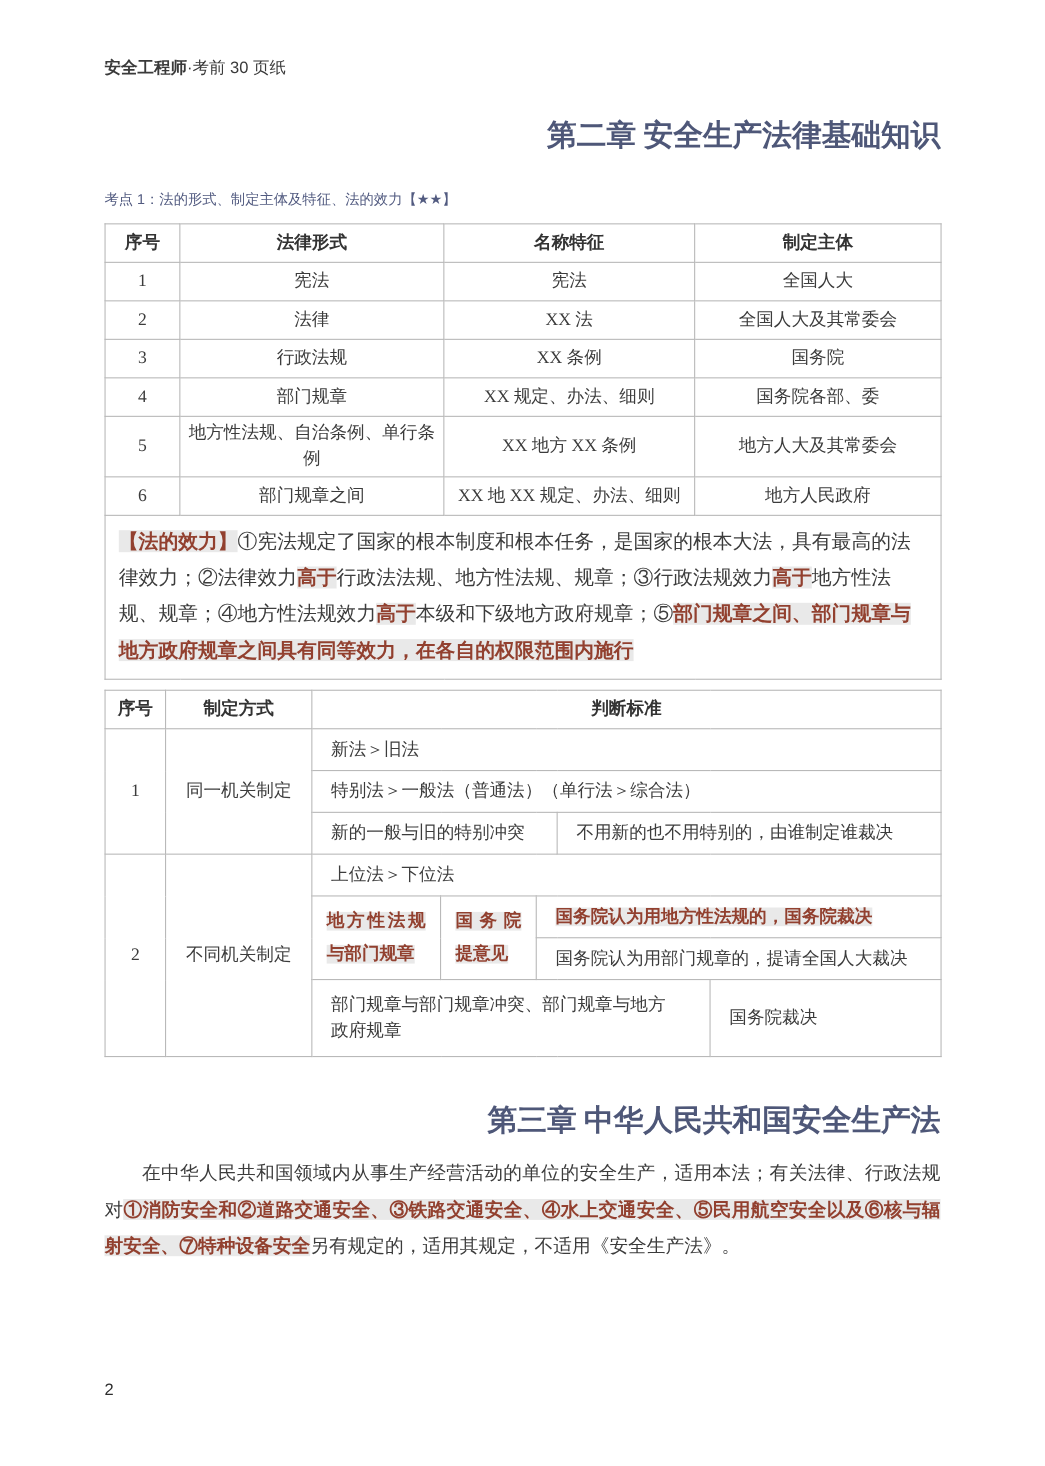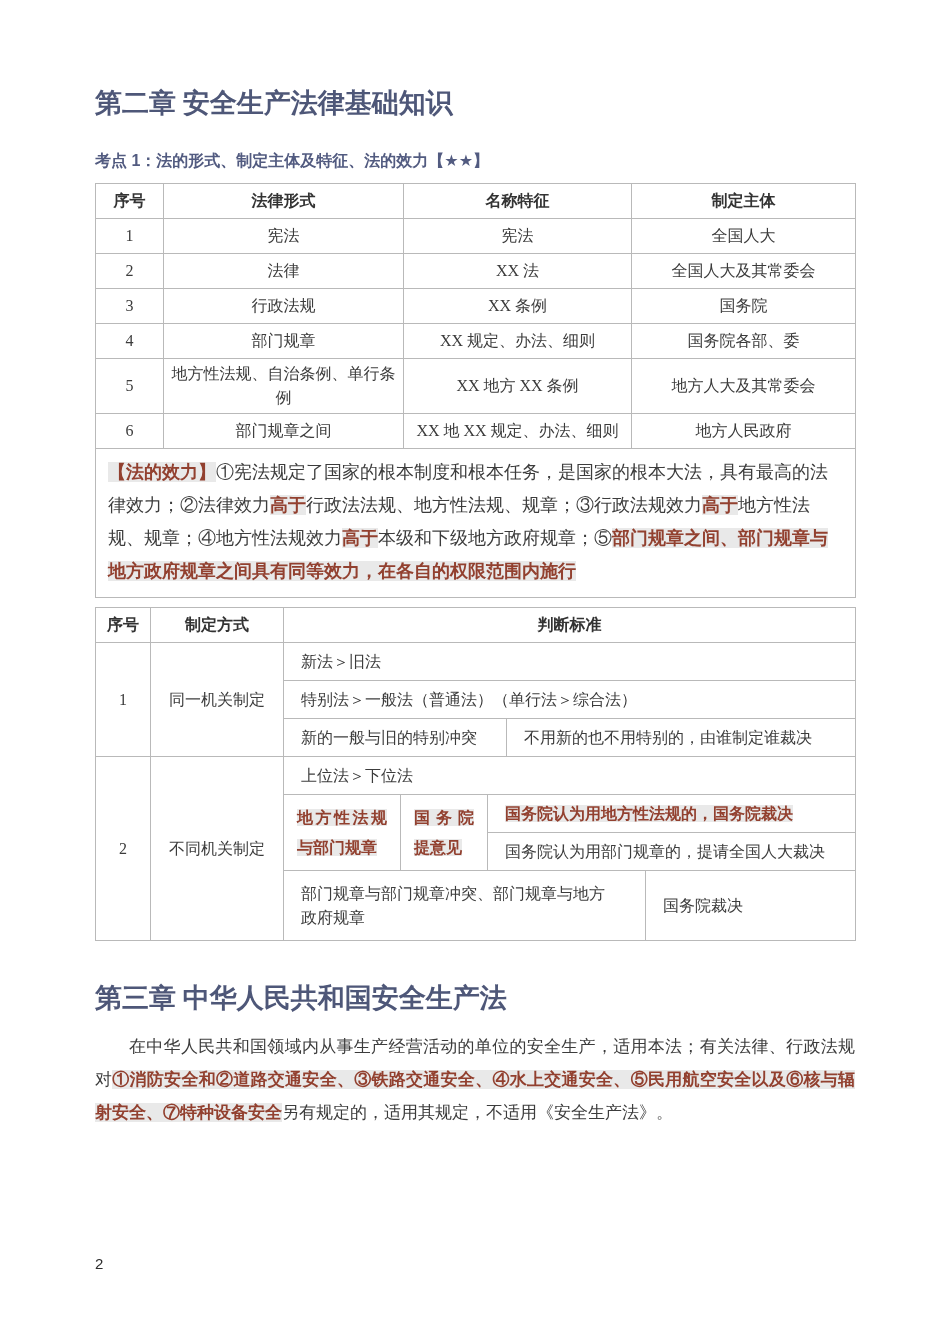--- a/index.html
+++ b/index.html
@@ -17,28 +17,28 @@
     color:var(--text);
     overflow:hidden;
   }
   .page{width:950px;height:1333px;padding:52px 95px 0 95px;position:relative;}
   .doc-header{
     font-family:"Liberation Sans","DejaVu Sans",sans-serif;
     font-size:15px;color:#3a3a3a;line-height:20px;
   }
   .doc-header .brand{font-weight:bold;}
   .chapter-title{
-    margin:32px 0 0 0;text-align:left;
+    margin:32px 0 0 0;text-align:right;
     font-family:"Liberation Serif","DejaVu Serif",serif;
     font-size:27px;font-weight:bold;color:#4e5778;line-height:38px;
   }
   .kaodian-heading{
     margin:26px 0 0 0;
     font-family:"Liberation Sans","DejaVu Sans",sans-serif;
-    font-size:16px;font-weight:bold;color:var(--slate);line-height:26px;
+    font-size:13px;font-weight:normal;color:var(--slate);line-height:26px;
   }
   table{
     border-collapse:collapse;width:760px;margin-top:9px;table-layout:fixed;
   }
   th,td{
     border:1px solid var(--border);
     font-size:16px;color:var(--text);
     text-align:center;vertical-align:middle;
     padding:2px 6px;font-weight:normal;
     line-height:24px;
@@ -69,20 +69,23 @@
     position:absolute;left:95px;top:1255px;
     font-family:"Liberation Sans","DejaVu Sans",sans-serif;
     font-size:15px;color:#2d2d2d;
   }
 </style>
 </head>
 <body>
 
 <div class="page">
 
+  <div class="doc-header">
+    <span class="brand">安全工程师</span><span>·</span><span>考前 30 页纸</span>
+  </div>
 
   <div class="chapter-title">第二章 安全生产法律基础知识</div>
 
   <div class="kaodian-heading">考点 1：法的形式、制定主体及特征、法的效力【★★】</div>
 
   <table class="t1">
     <colgroup>
       <col style="width:68px">
         <col style="width:240px">
         <col style="width:228px">

